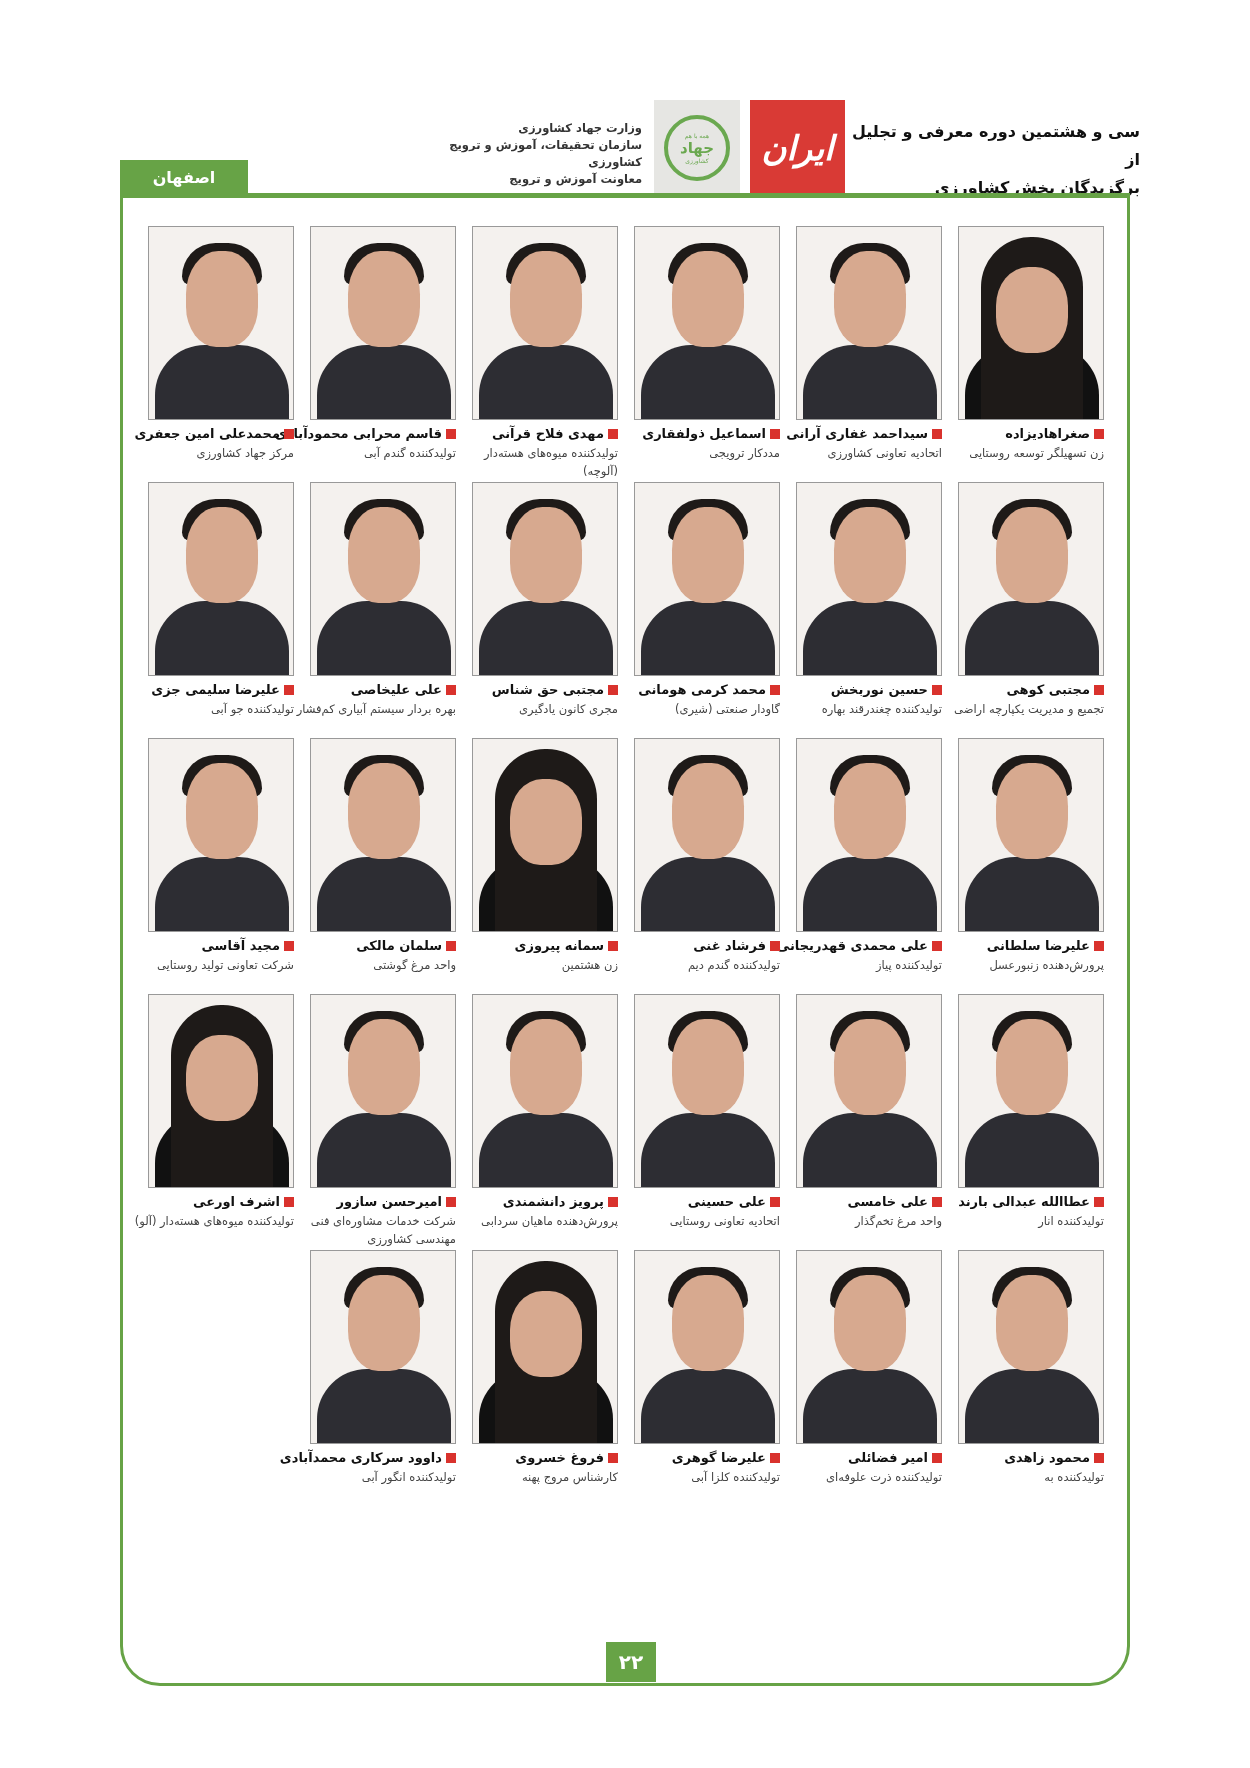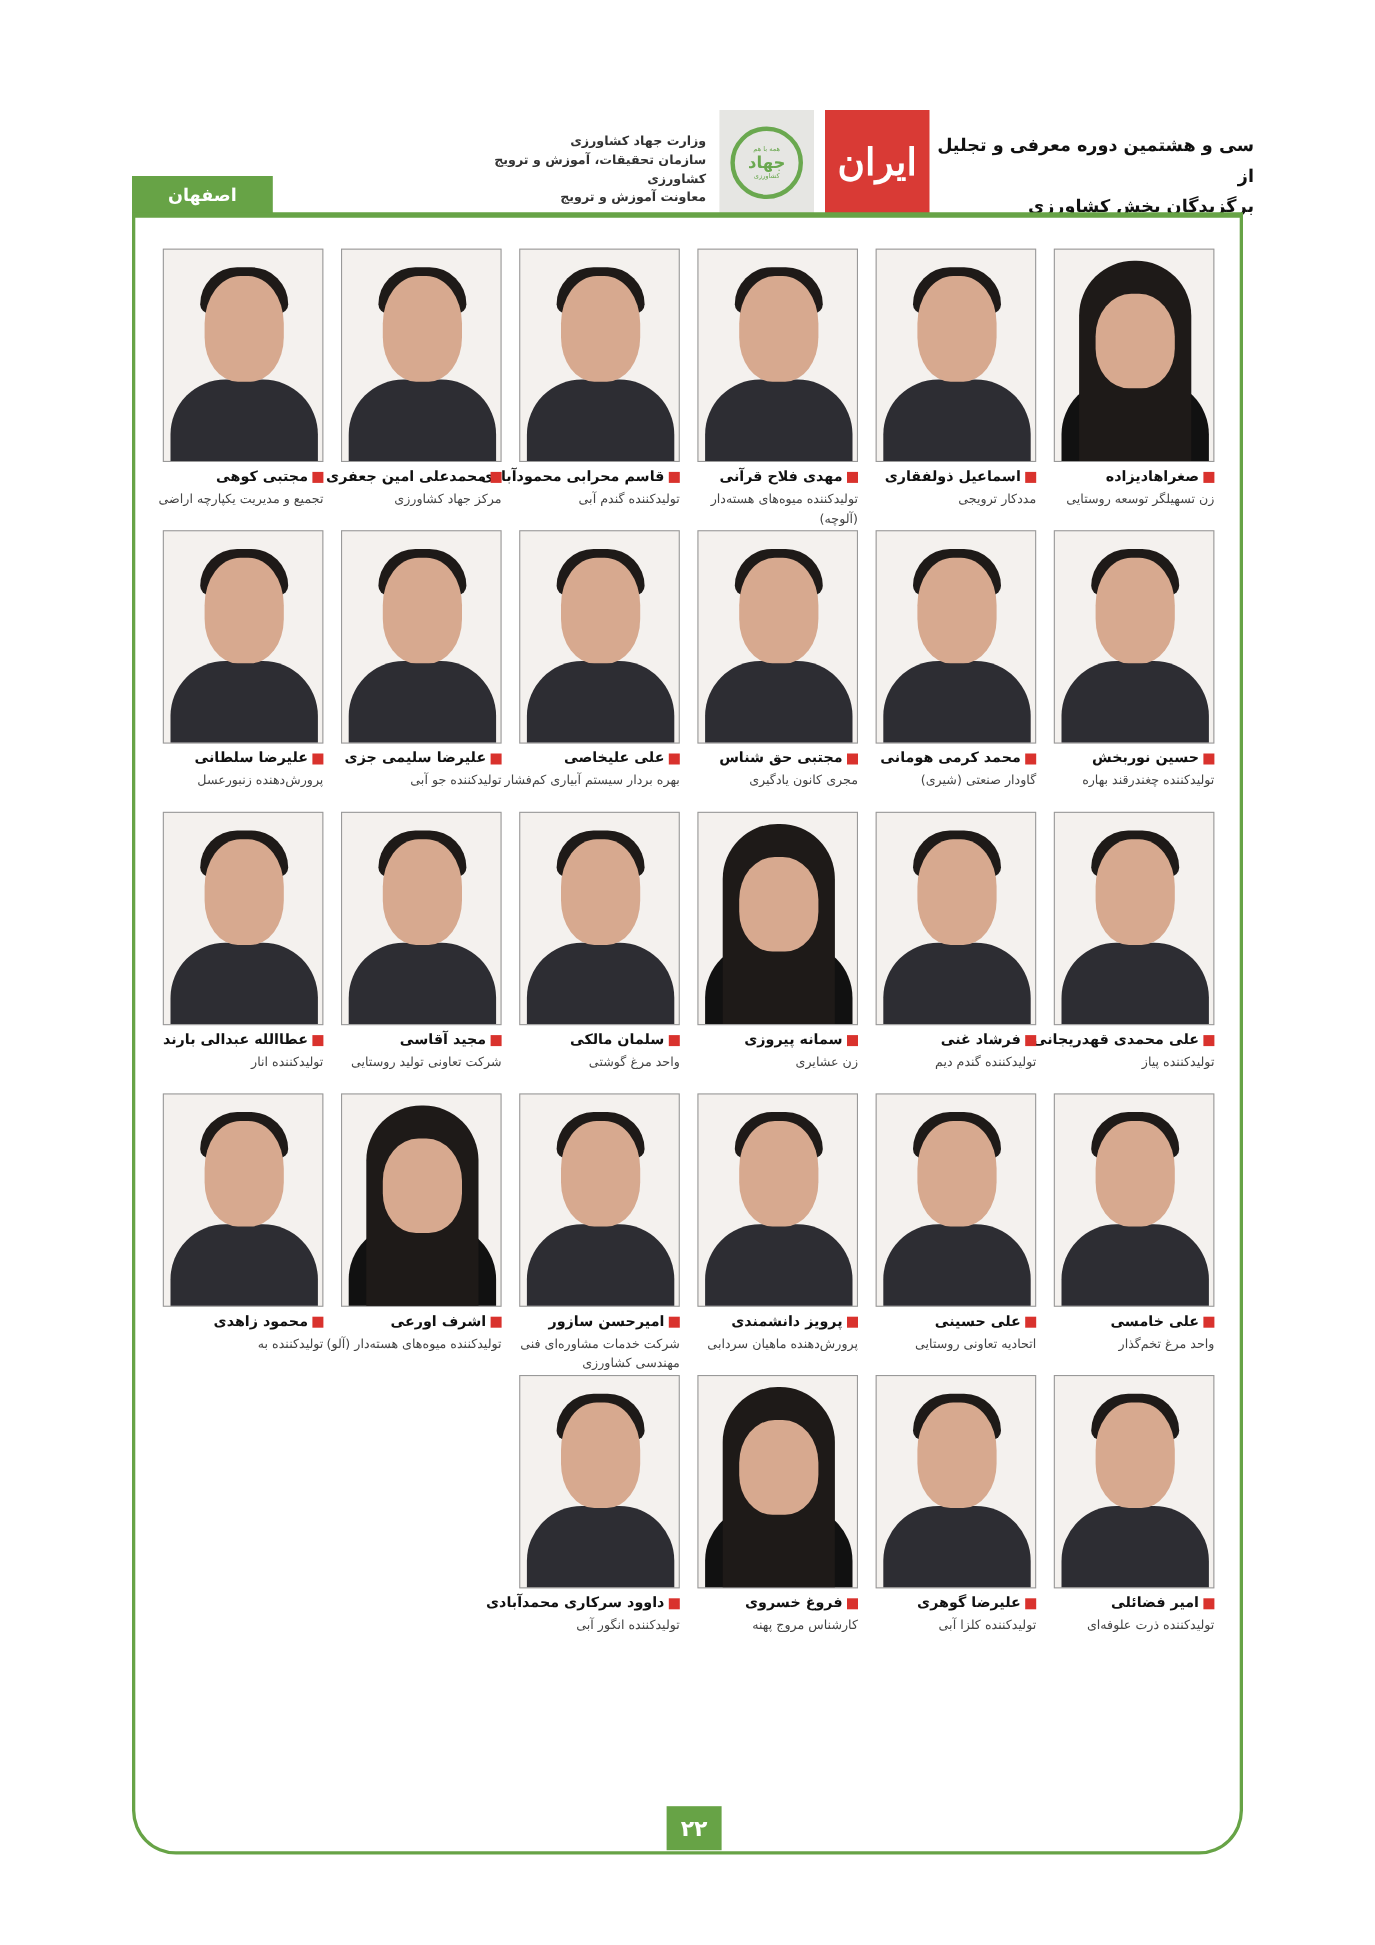--- a/index.html
+++ b/index.html
@@ -8,21 +8,21 @@
     font-family: "DejaVu Sans", sans-serif; overflow: hidden;
   }
   .header { position: absolute; top: 100px; left: 0; width: 1250px; height: 95px; }
   .title {
     position: absolute; right: 110px; top: 18px; width: 290px; direction: rtl; 
     font-family: "DejaVu Sans", sans-serif; font-weight: bold; font-size: 16px; line-height: 28px; color: #111;
   }
   .iran-logo {
     position: absolute; left: 750px; top: 0; width: 95px; height: 95px; background: #d93a35;
     color: #fff; display: flex; align-items: center; justify-content: center;
-    font-family: "DejaVu Serif", serif; font-weight: bold; font-size: 34px; direction: rtl;
+    font-family: "DejaVu Serif", serif; font-weight: bold; font-size: 34px; direction: rtl; font-style: italic;
   }
   .jahad-logo {
     position: absolute; left: 654px; top: 0; width: 86px; height: 95px; background: #e6e6e3;
     display: flex; align-items: center; justify-content: center;
   }
   .jahad-circle {
     width: 66px; height: 66px; border-radius: 50%; border: 4px solid #6aa84f; color: #6aa84f;
     display: flex; flex-direction: column; align-items: center; justify-content: center;
     font-weight: bold; font-size: 15px; direction: rtl; box-sizing: border-box;
   }
@@ -115,20 +115,34 @@
     </div>
     <div class="card">
       <div class="photo ">
         <div class="body"></div>
         <div class="hair"></div>
         <div class="head"></div>
       </div>
       <div class="caption">
         <div class="name">
           <span class="bullet"></span>
+          <span>سیداحمد غفاری آرانی</span>
+        </div>
+        <div class="role">اتحادیه تعاونی کشاورزی</div>
+      </div>
+    </div>
+    <div class="card">
+      <div class="photo ">
+        <div class="body"></div>
+        <div class="hair"></div>
+        <div class="head"></div>
+      </div>
+      <div class="caption">
+        <div class="name">
+          <span class="bullet"></span>
           <span>اسماعیل ذولفقاری</span>
         </div>
         <div class="role">مددکار ترویجی</div>
       </div>
     </div>
     <div class="card">
       <div class="photo ">
         <div class="body"></div>
         <div class="hair"></div>
         <div class="head"></div>
@@ -299,21 +313,21 @@
       <div class="photo hijab">
         <div class="body"></div>
         <div class="hair"></div>
         <div class="head"></div>
       </div>
       <div class="caption">
         <div class="name">
           <span class="bullet"></span>
           <span>سمانه پیروزی</span>
         </div>
-        <div class="role">زن عشایری</div>
+        <div class="role">زن هشتمین</div>
       </div>
     </div>
     <div class="card">
       <div class="photo ">
         <div class="body"></div>
         <div class="hair"></div>
         <div class="head"></div>
       </div>
       <div class="caption">
         <div class="name">

